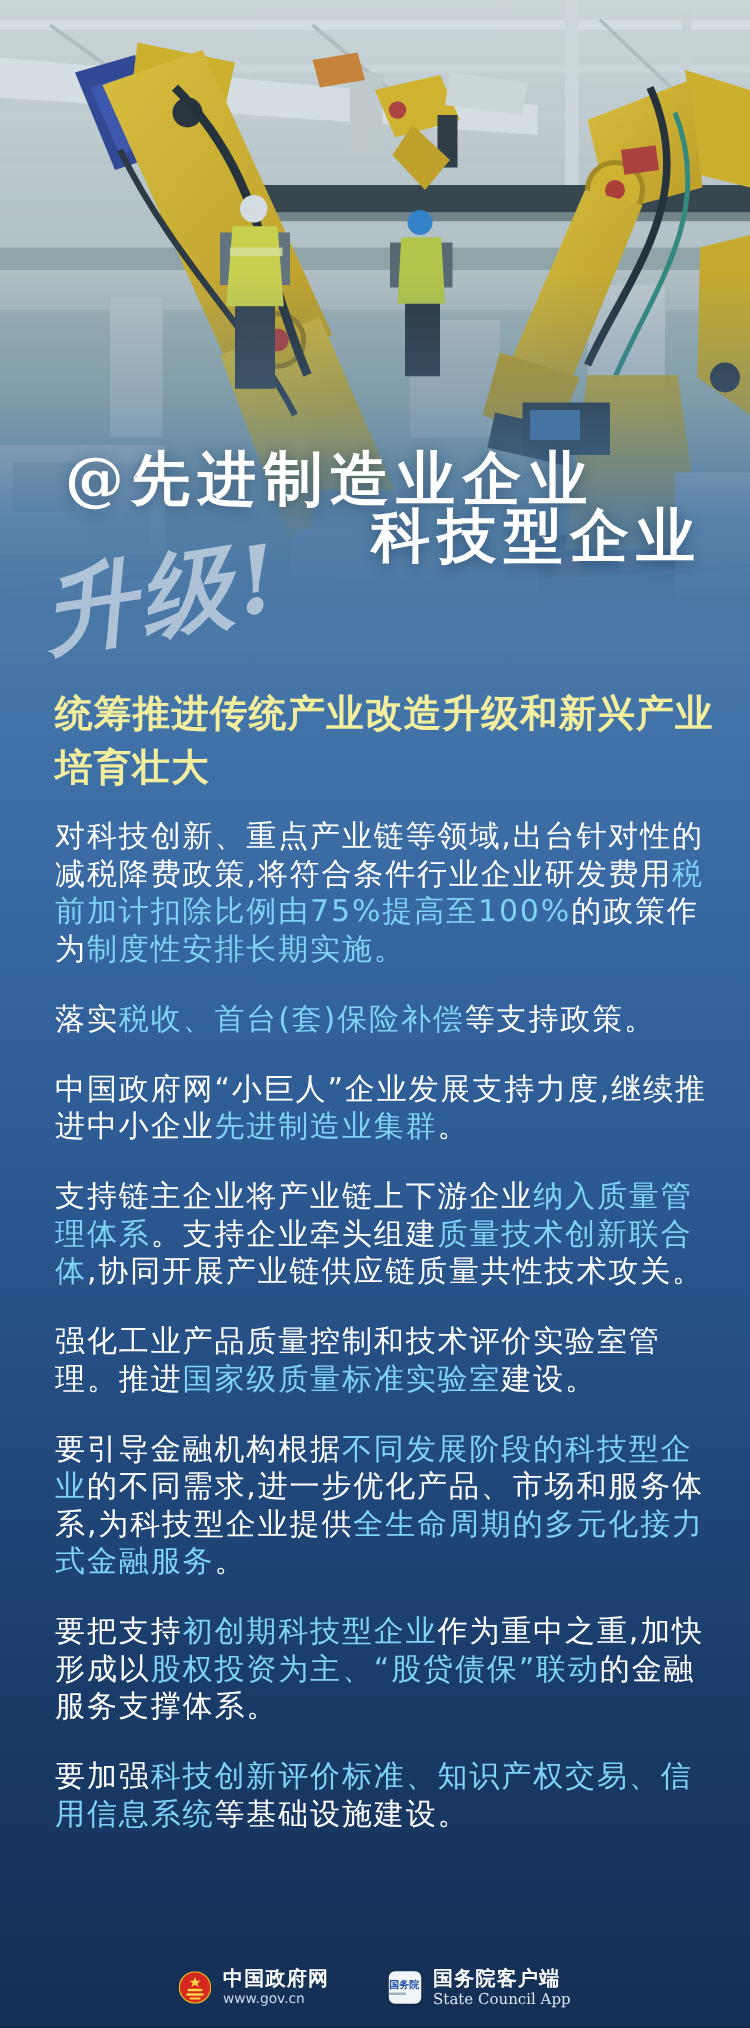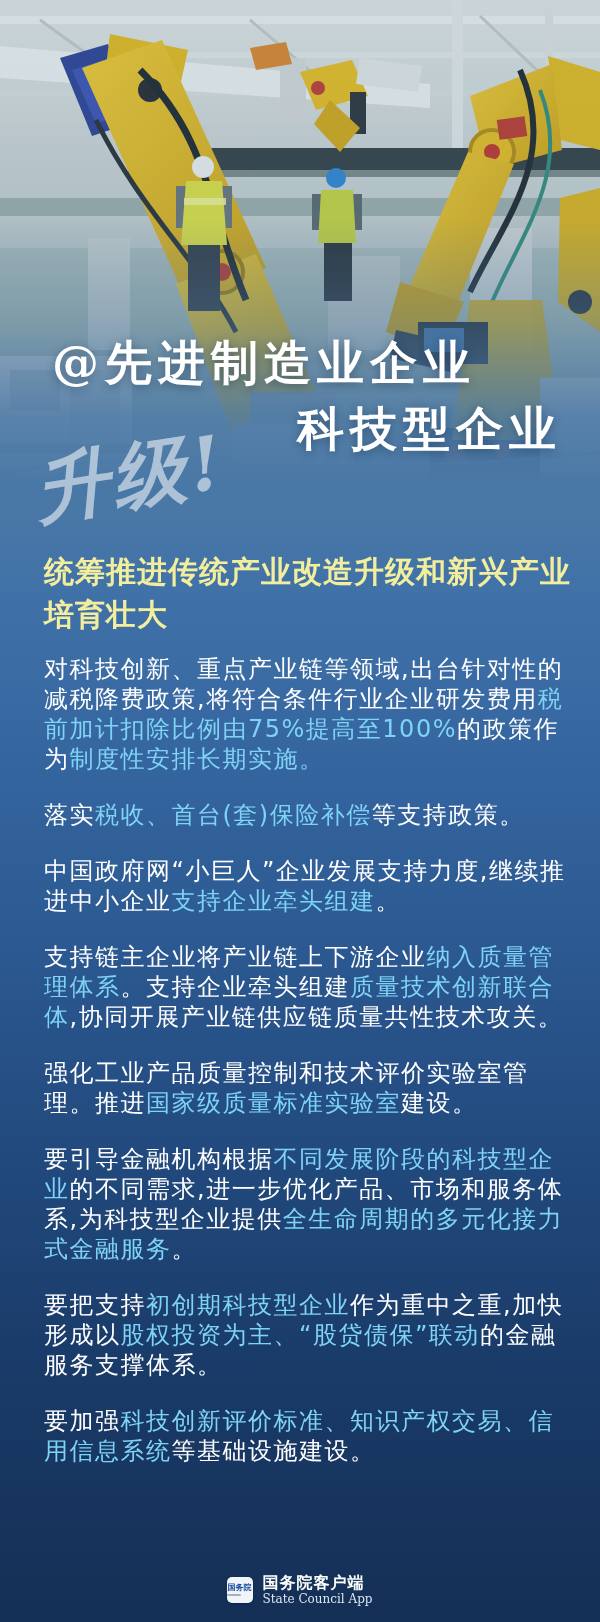--- a/index.html
+++ b/index.html
@@ -28,21 +28,21 @@
       rgba(74,120,166,0.03) 42%,
       rgba(76,118,160,0.38) 62%,
       rgba(74,120,166,0.86) 80%,
       rgba(74,120,166,1) 93%);}
   .hero-title{
     position:absolute;color:#ffffff;font-weight:bold;
     font-family:"DejaVu Serif","Liberation Serif",serif;
     font-size:47px;letter-spacing:6px;white-space:nowrap;
     text-shadow:0 2px 10px rgba(15,40,70,0.45);
   }
-  .hero-title.l1{top:332px;left:52px;}
+  .hero-title.l1{top:352px;left:52px;}
   .hero-title.l2{top:398px;right:38px;}
   .stamp{
     position:absolute;top:428px;left:34px;
     font-family:"DejaVu Serif","Liberation Serif",serif;
     font-style:italic;font-weight:bold;
     font-size:74px;letter-spacing:4px;
     color:rgba(255,255,255,0.55);
     transform:rotate(-9deg);white-space:nowrap;
   }
   
@@ -212,31 +212,45 @@
     <div class="hero-title l1">@先进制造业企业</div>
     <div class="hero-title l2">科技型企业</div>
     <div class="stamp">升级!</div>
   </div>
 
   <div class="content">
     <h1 class="headline">统筹推进传统产业改造升级和新兴产业培育壮大</h1>
     <div id="paragraphs">
         <div class="para"><span>对科技创新、重点产业链等领域,出台针对性的减税降费政策,将符合条件行业企业研发费用</span><span class="hl">税前加计扣除比例由75%提高至100%</span><span>的政策作为</span><span class="hl">制度性安排长期实施。</span></div>
         <div class="para"><span>落实</span><span class="hl">税收、首台(套)保险补偿</span><span>等支持政策。</span></div>
-        <div class="para"><span>中国政府网“小巨人”企业发展支持力度,继续推进中小企业</span><span class="hl">支持企业牵头组建</span><span>。</span></div>
+        <div class="para"><span>中国政府网“小巨人”企业发展支持力度,继续推进中小企业</span><span class="hl">先进制造业集群</span><span>。</span></div>
         <div class="para"><span>支持链主企业将产业链上下游企业</span><span class="hl">纳入质量管理体系</span><span>。支持企业牵头组建</span><span class="hl">质量技术创新联合体</span><span>,协同开展产业链供应链质量共性技术攻关。</span></div>
         <div class="para"><span>强化工业产品质量控制和技术评价实验室管理。推进</span><span class="hl">国家级质量标准实验室</span><span>建设。</span></div>
         <div class="para"><span>要引导金融机构根据</span><span class="hl">不同发展阶段的科技型企业</span><span>的不同需求,进一步优化产品、市场和服务体系,为科技型企业提供</span><span class="hl">全生命周期的多元化接力式金融服务</span><span>。</span></div>
         <div class="para"><span>要把支持</span><span class="hl">初创期科技型企业</span><span>作为重中之重,加快形成以</span><span class="hl">股权投资为主、“股贷债保”联动</span><span>的金融服务支撑体系。</span></div>
         <div class="para"><span>要加强</span><span class="hl">科技创新评价标准、知识产权交易、信用信息系统</span><span>等基础设施建设。</span></div>
       </div>
   </div>
 
   <div class="footer">
     <div class="brand">
+      <svg class="emblem" viewBox="0 0 26 26" aria-hidden="true">
+        <circle cx="13" cy="13" r="12.5" fill="#d5281e"></circle>
+        <circle cx="13" cy="13" r="12.5" fill="none" stroke="#e8b51f" stroke-width="1"></circle>
+        <polygon points="13,4.5 14.2,7.6 17.4,7.6 14.9,9.5 15.9,12.5 13,10.7 10.1,12.5 11.1,9.5 8.6,7.6 11.8,7.6" fill="#ffd348"></polygon>
+        <rect x="7" y="14" width="12" height="2" rx="1" fill="#ffd348"></rect>
+        <rect x="6" y="17.5" width="14" height="2" rx="1" fill="#ffd348"></rect>
+        <rect x="8.5" y="21" width="9" height="1.6" rx="0.8" fill="#ffd348"></rect>
+      </svg>
+      <div class="brand-text">
+        <div class="name">中国政府网</div>
+        <div class="sub">www.gov.cn</div>
+      </div>
+    </div>
+    <div class="brand">
       <div class="app-icon">
         <span class="glyph">国务院</span>
         <span class="bar"></span>
       </div>
       <div class="brand-text">
         <div class="name">国务院客户端</div>
         <div class="sub serif">State Council App</div>
       </div>
     </div>
   </div>

